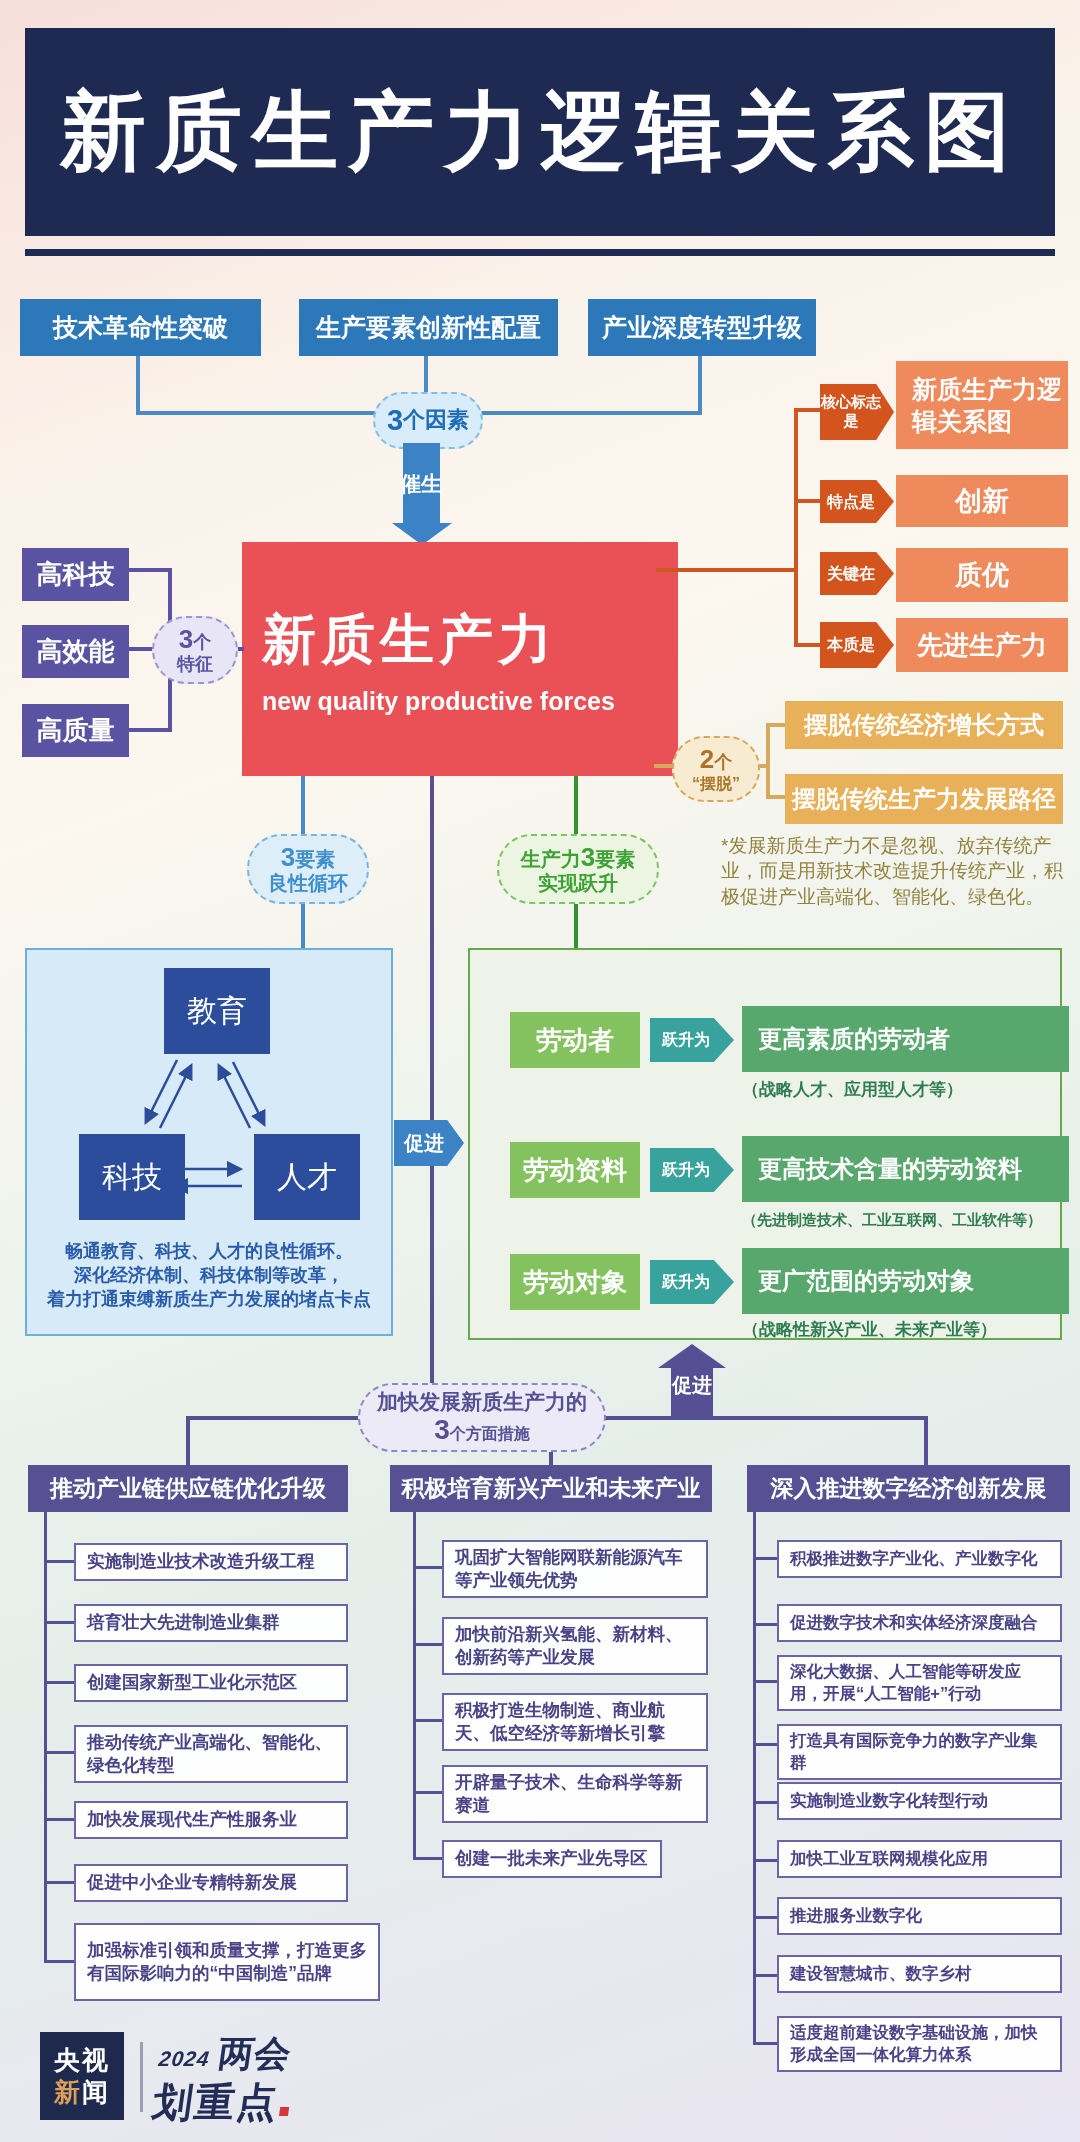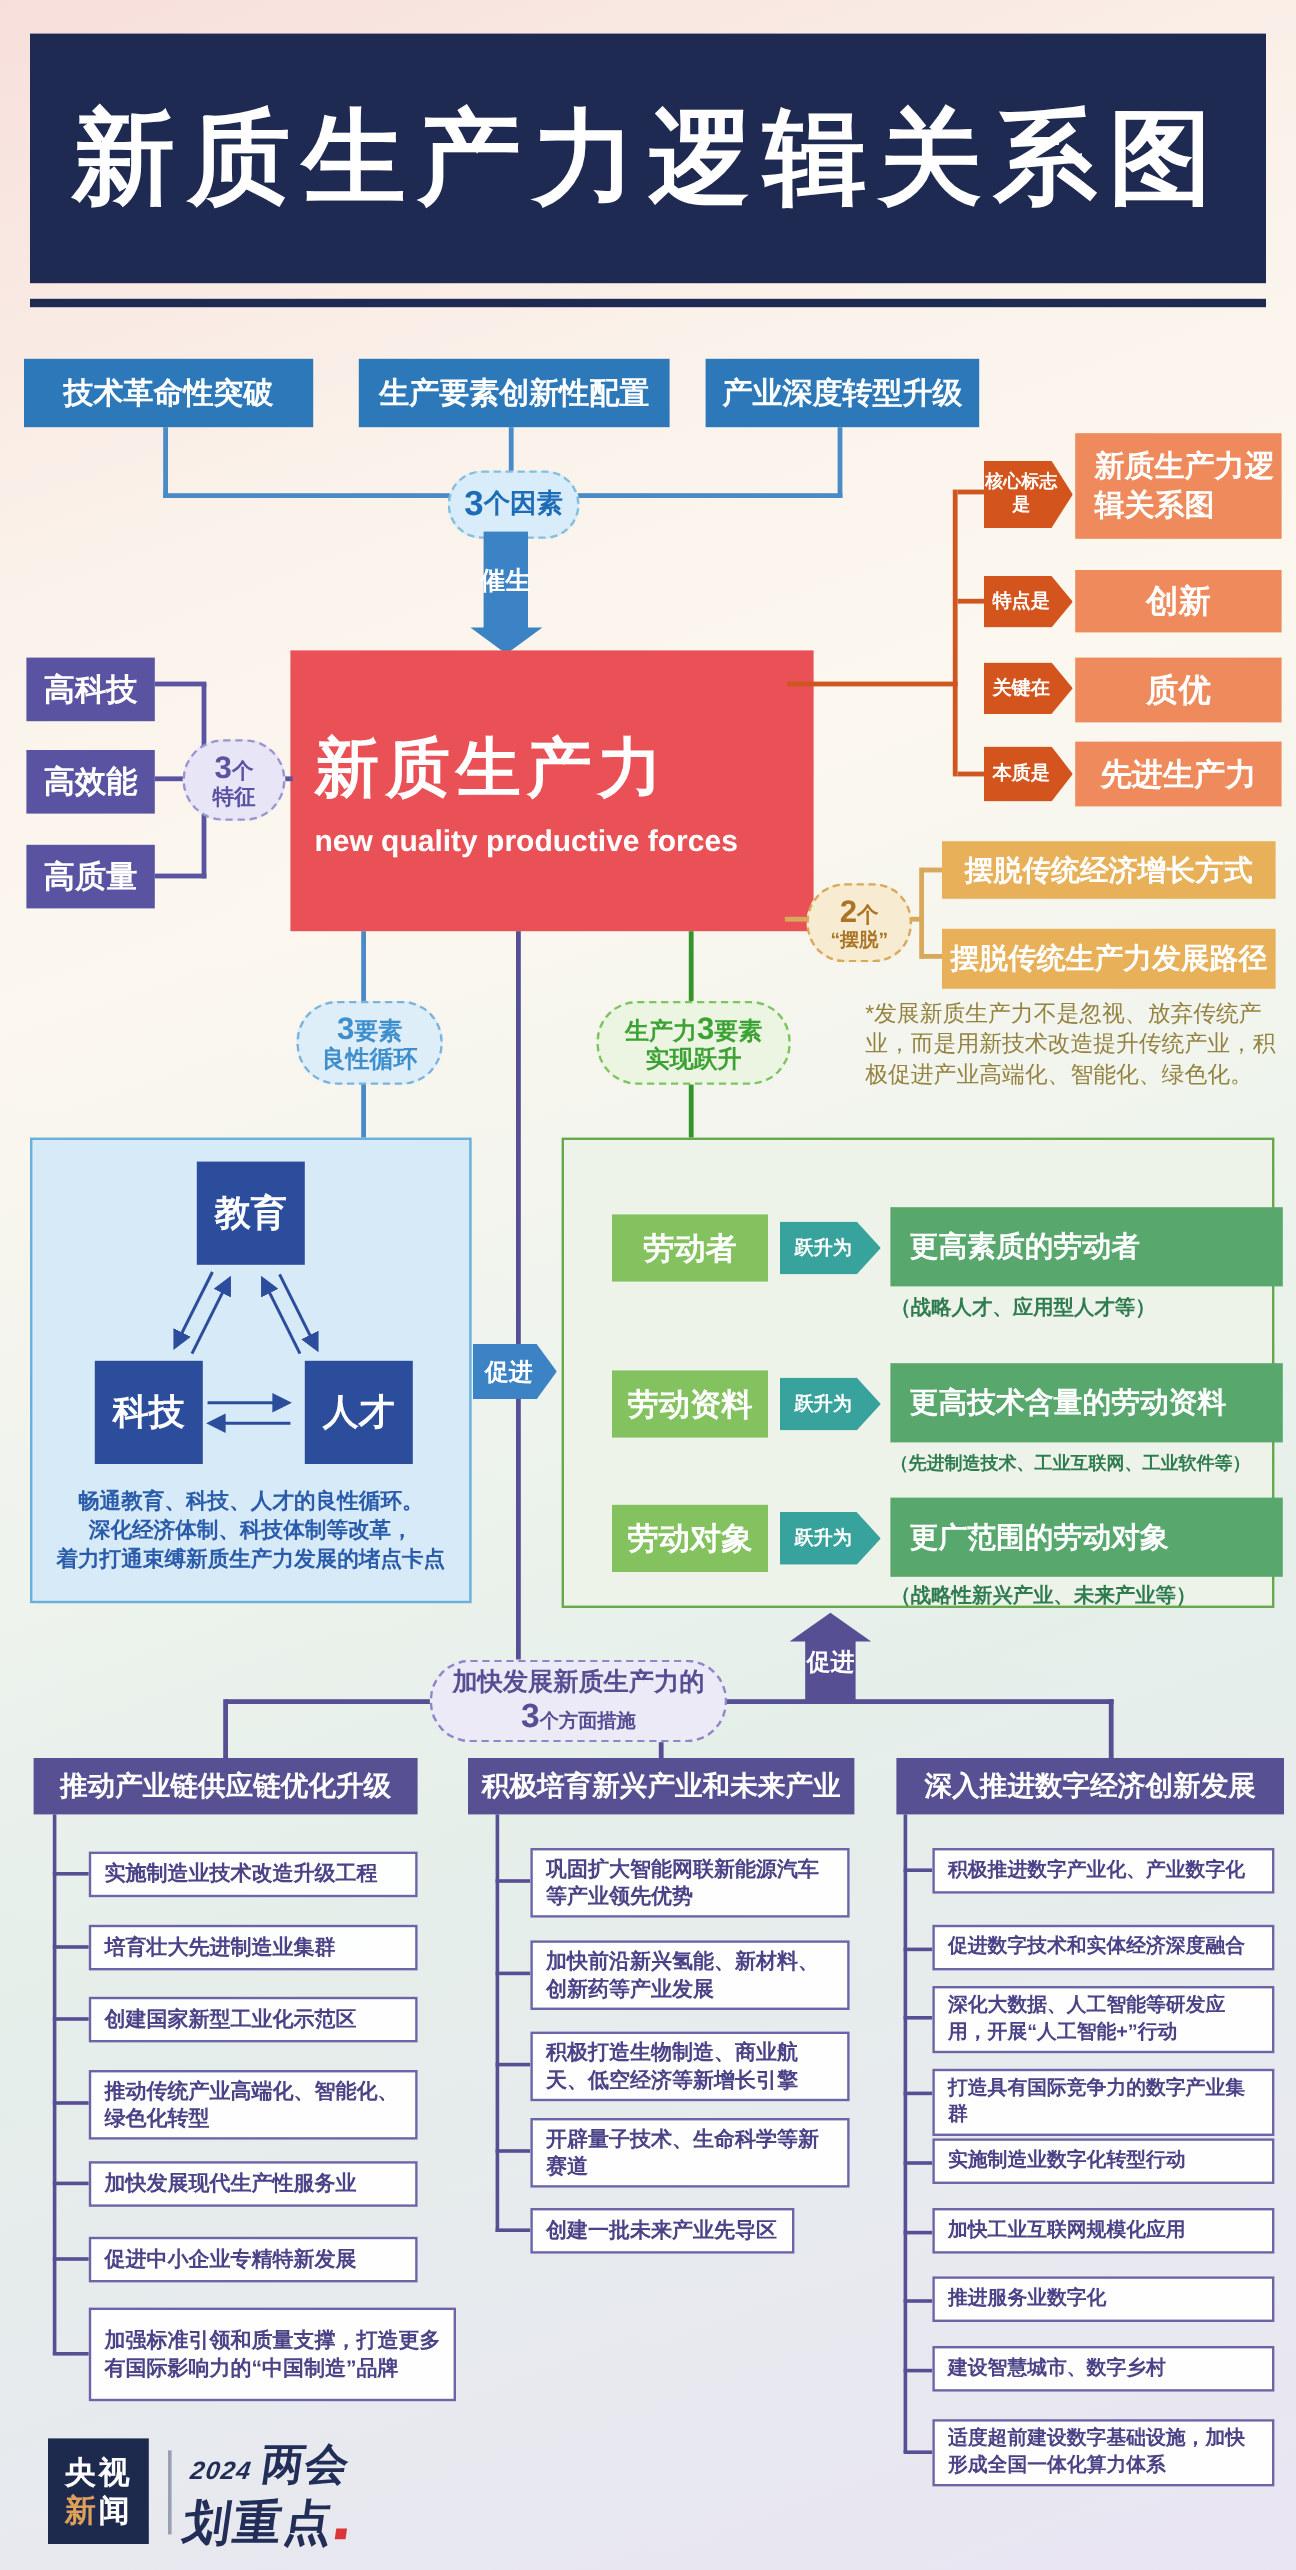--- a/index.html
+++ b/index.html
@@ -39,21 +39,21 @@
   .tbox{left:22px;width:107px;height:53px;background:#5953a2;color:#fff;font-size:26px;font-weight:bold;}
   
   .pent{clip-path:polygon(0 0,76% 0,100% 50%,76% 100%,0 100%);display:flex;align-items:center;justify-content:center;text-align:center;}
   .attr-a{left:820px;width:74px;background:#d3541d;color:#fff;font-size:15px;font-weight:bold;line-height:1.25;padding-right:12px;box-sizing:border-box;}
   .attr-b{left:896px;width:172px;background:#ef8a5c;color:#fff;font-weight:bold;}
   
   .ybox{left:785px;width:278px;background:#e8b159;color:#fff;font-size:24px;font-weight:bold;}
   .note{left:721px;top:833px;width:352px;color:#94823f;font-size:19px;font-weight:500;line-height:1.33;}
   
   .panel-blue{left:25px;top:948px;width:368px;height:388px;background:#d6eaf7;border:2px solid #6ab0d8;box-sizing:border-box;}
-  .node{position:absolute;width:90px;height:86px;background:#2c4d9b;color:#fff;font-size:30px;font-weight:bold;display:flex;align-items:center;justify-content:center;}
+  .node{position:absolute;width:106px;height:86px;background:#2c4d9b;color:#fff;font-size:30px;font-weight:normal;display:flex;align-items:center;justify-content:center;}
   .cap{position:absolute;left:10px;top:290px;width:344px;text-align:center;color:#2b5cab;font-size:18px;font-weight:bold;line-height:1.33;}
   .panel-green{left:468px;top:948px;width:594px;height:392px;background:#eef3e9;border:2px solid #67a84d;box-sizing:border-box;}
   .lab-from{position:absolute;left:40px;width:130px;height:56px;background:#83c25e;color:#fff;font-size:26px;font-weight:bold;display:flex;align-items:center;justify-content:center;}
   .lab-arrow{position:absolute;left:180px;width:84px;height:44px;background:#38a39c;color:#fff;font-size:16px;font-weight:bold;}
   .lab-to{position:absolute;left:272px;width:327px;height:66px;background:#58a76d;color:#fff;font-size:24px;font-weight:bold;display:flex;align-items:center;padding-left:16px;box-sizing:border-box;}
   .lab-par{position:absolute;left:272px;width:320px;color:#2e7c50;font-size:15px;font-weight:bold;line-height:20px;}
   
   .mb{left:358px;top:1383px;width:244px;height:65px;background:#eceaf6;border:2px dashed #8d87c7;border-radius:34px;color:#564f93;}
   .chead{top:1465px;height:47px;background:#575092;color:#fff;font-size:23px;font-weight:bold;}
   .item{background:rgba(255,255,255,.93);border:2px solid #6b64a6;color:#4a4387;font-weight:bold;font-size:17.5px;line-height:1.32;display:flex;align-items:center;padding:4px 11px;box-sizing:border-box;}

